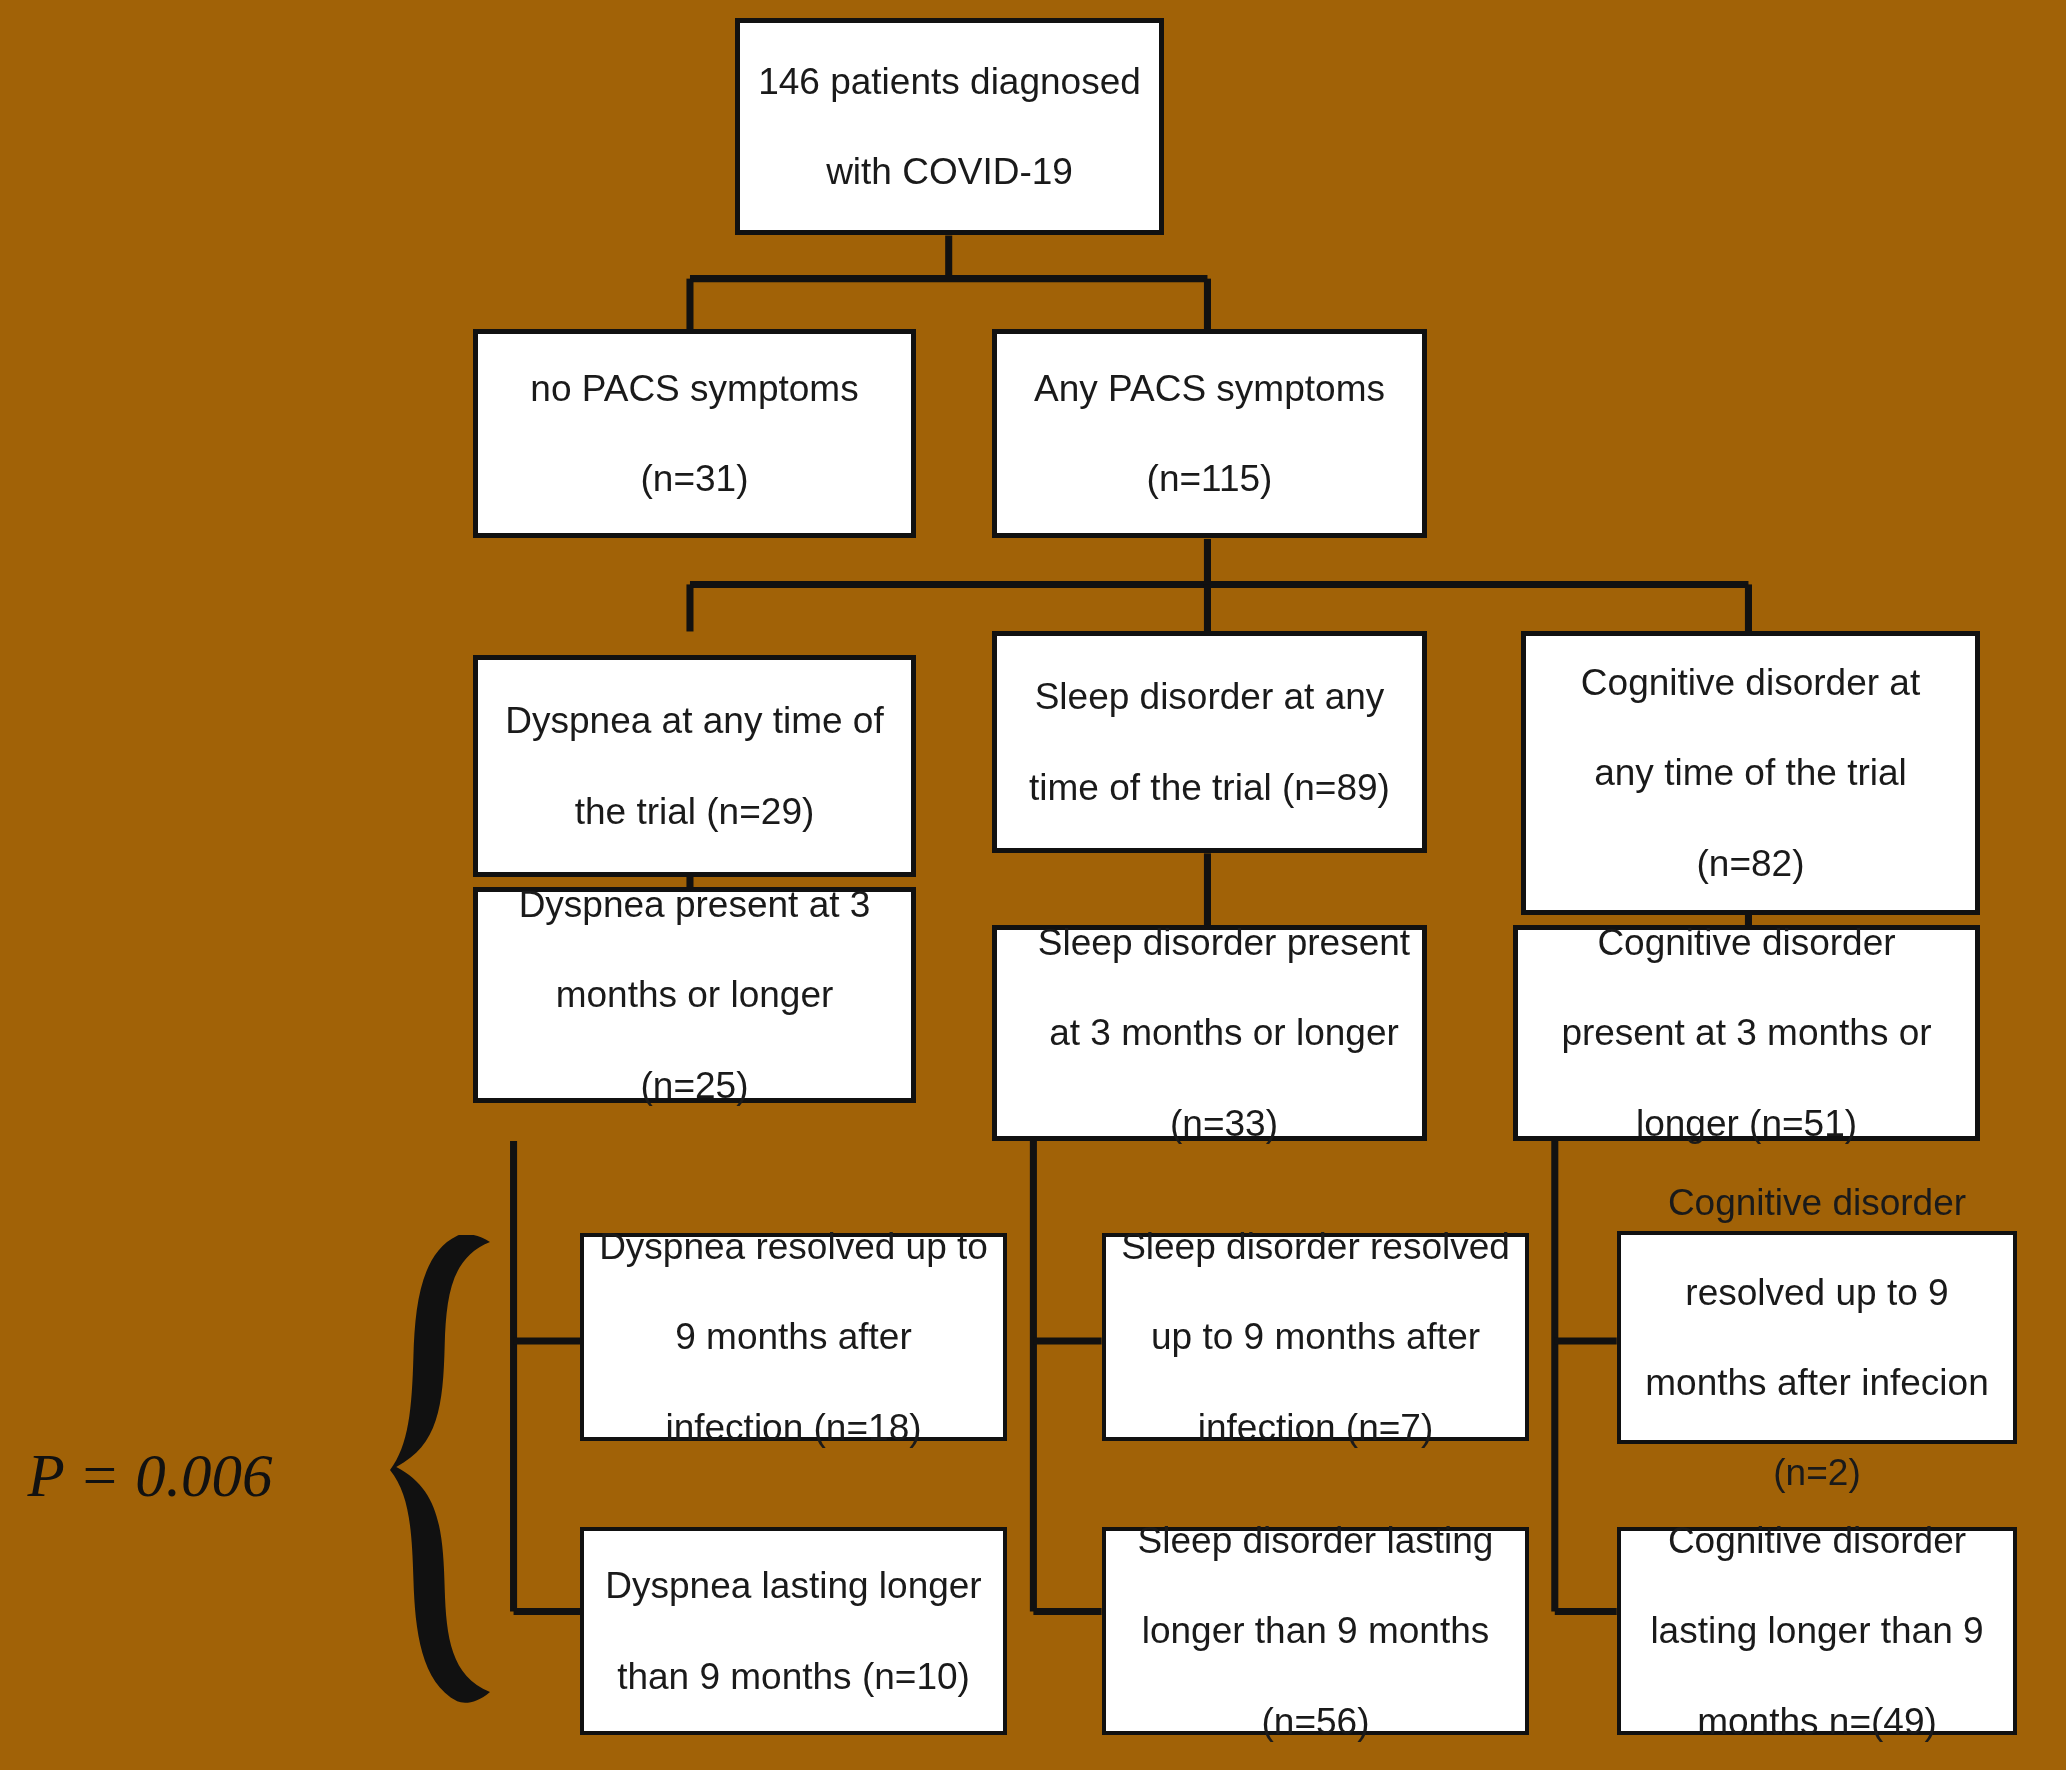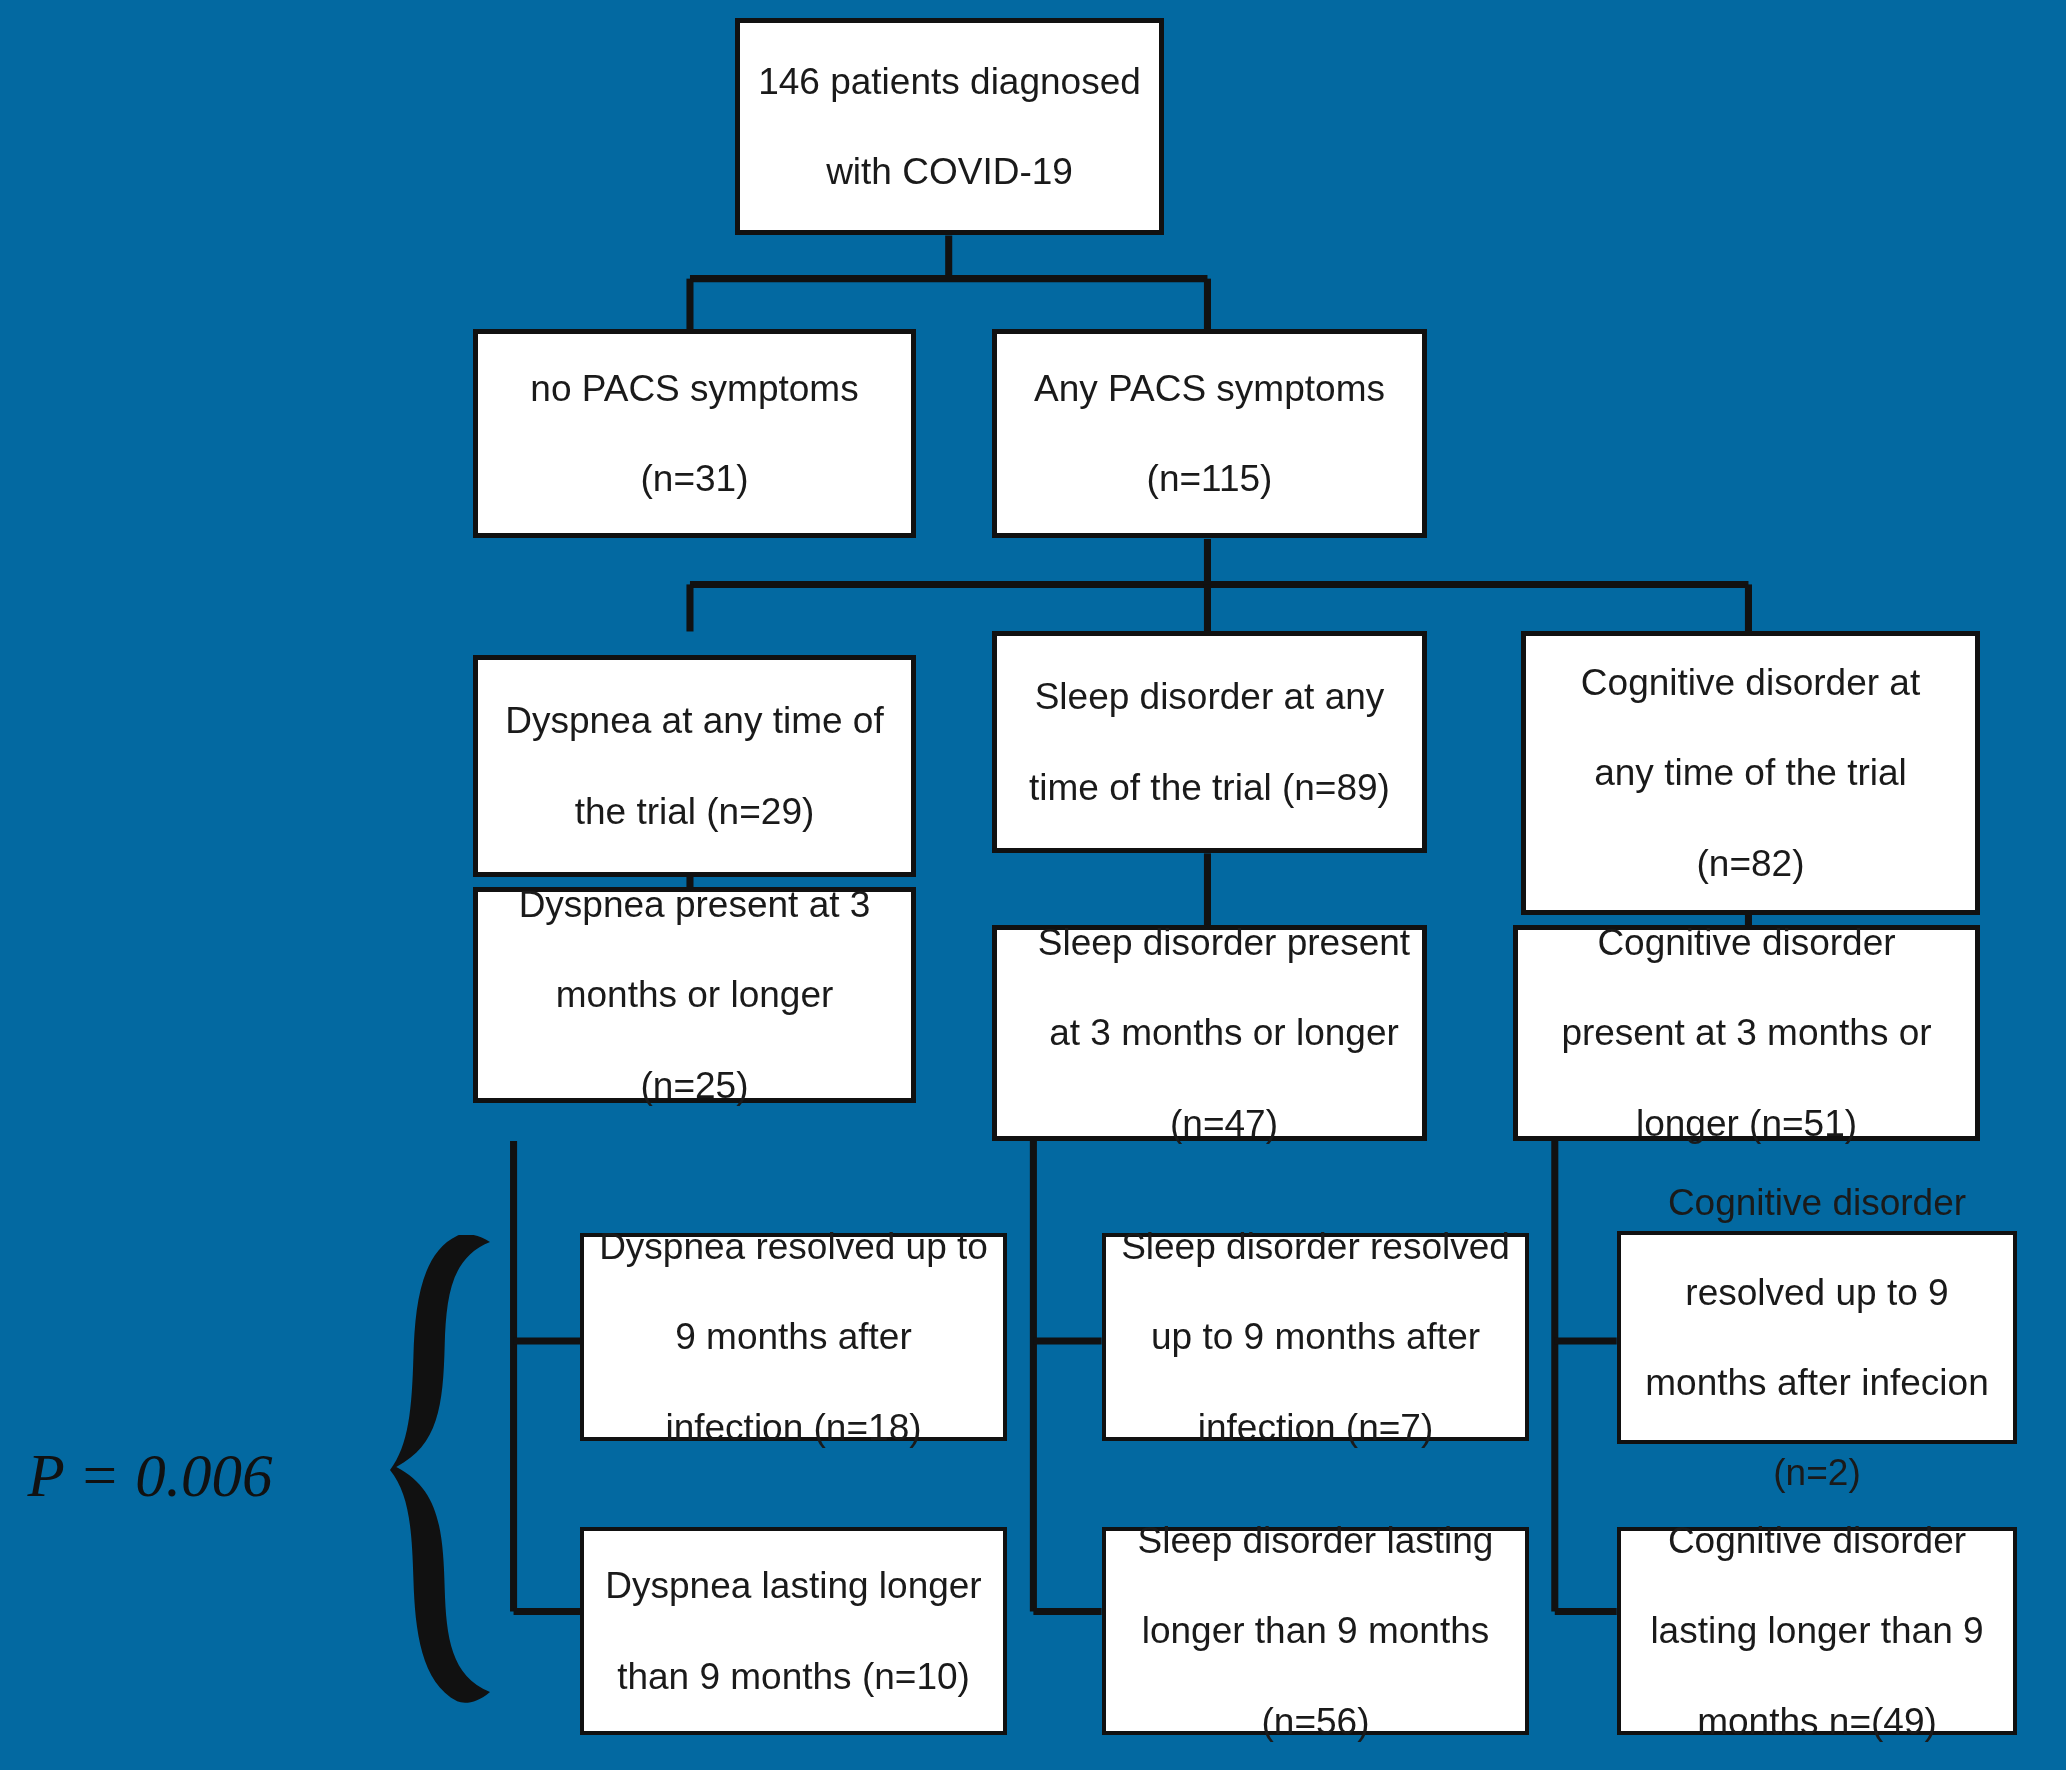--- a/index.html
+++ b/index.html
@@ -4,21 +4,21 @@
 <style>
   html, body {
     margin: 0;
     padding: 0;
     background: #ffffff;
   }
   #canvas {
     position: relative;
     width: 2066px;
     height: 1771px;
-    background: #0369a1;
+    background: #a16207;
     font-family: "Liberation Sans", sans-serif;
     overflow: hidden;
   }
   svg.connectors {
     position: absolute;
     left: 0;
     top: 0;
     width: 2066px;
     height: 1771px;
     pointer-events: none;
@@ -142,21 +142,21 @@
       <span>Dyspnea present at 3</span><br>
       <span>months or longer</span><br>
       <span>(n=25)</span>
     </span>
   </div>
 
   <div class="node" style="left:992px; top:925px; width:435px; height:216px;padding-left:40px;">
     <span>
       <span>Sleep disorder present</span><br>
       <span>at 3 months or longer</span><br>
-      <span>(n=47)</span>
+      <span>(n=33)</span>
     </span>
   </div>
 
   <div class="node" style="left:1513px; top:925px; width:467px; height:216px;">
     <span>
       <span>Cognitive disorder</span><br>
       <span>present at 3 months or</span><br>
       <span>longer (n=51)</span>
     </span>
   </div>

